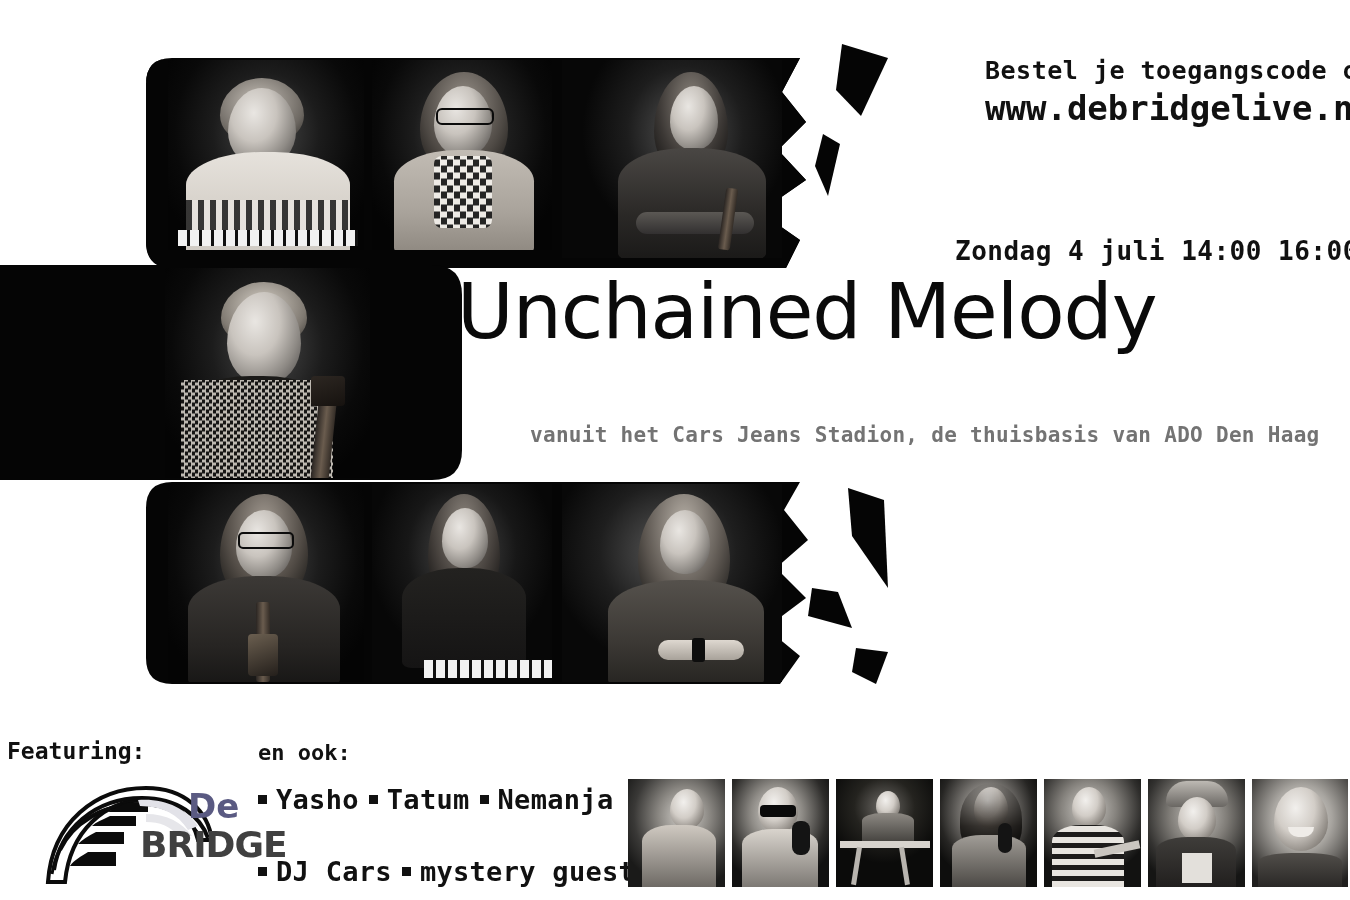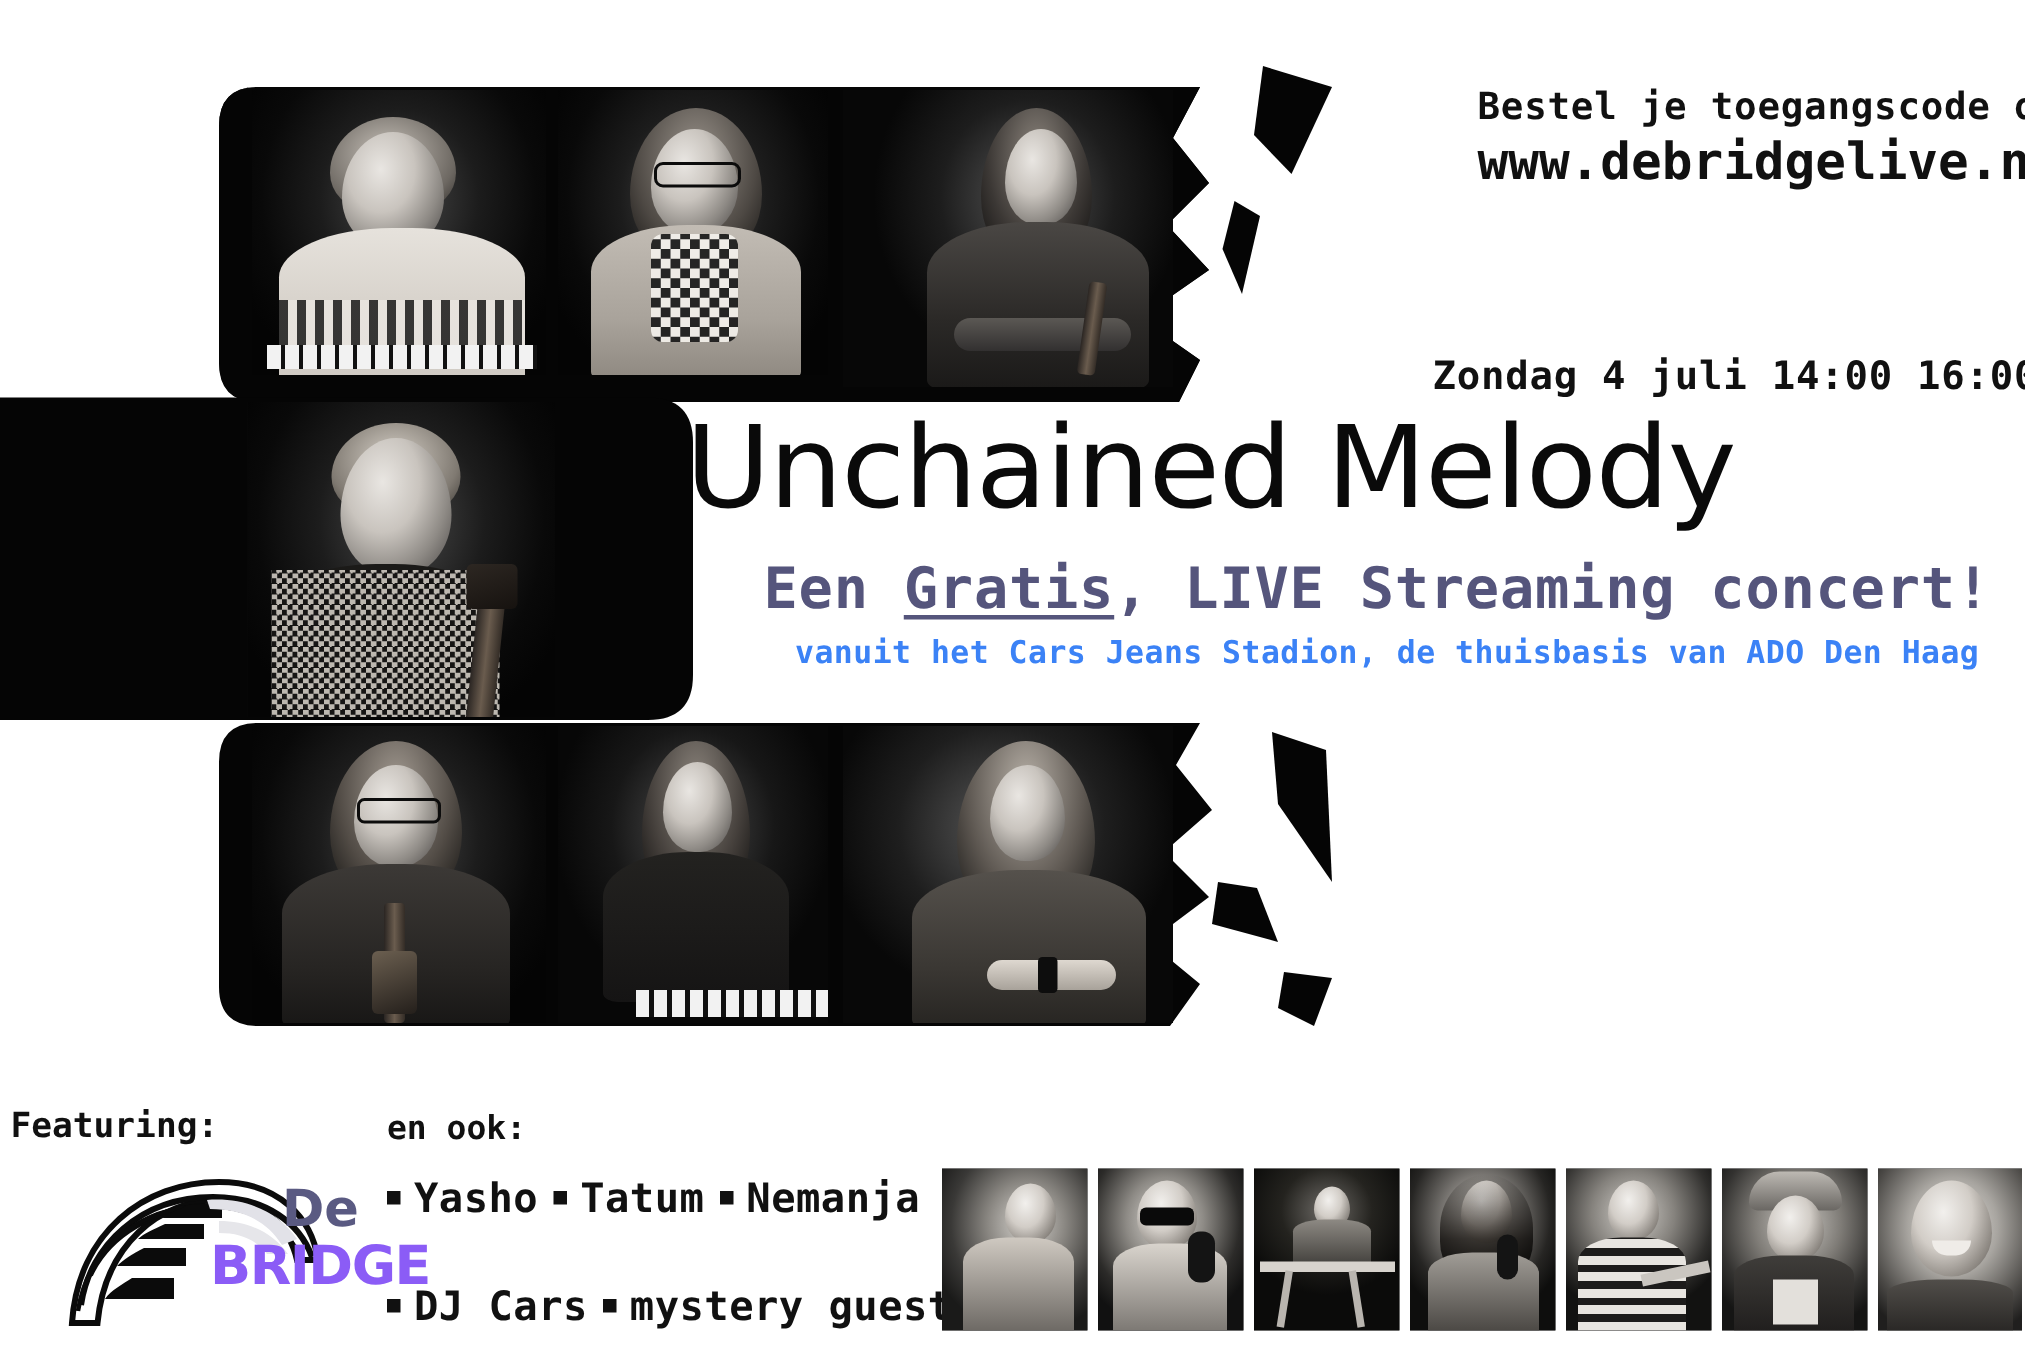--- a/index.html
+++ b/index.html
@@ -36,37 +36,37 @@
   #url-line{left:985px;top:88px;font-size:34px;letter-spacing:0px;color:#111;font-weight:600;}
   #date-line{left:955px;top:236px;font-size:26px;color:#111;font-weight:600;letter-spacing:.5px;}
 
   #title-line{left:457px;top:274px;font-size:76px;line-height:76px;color:#0a0a0a;
       font-weight:400;letter-spacing:-1px;
       font-family:"DejaVu Sans","Liberation Sans",sans-serif;
       transform:scaleX(1.02);transform-origin:left top;}
 
   #sub1{left:509px;top:370px;font-size:38px;color:#55557c;font-weight:700;letter-spacing:.5px;}
   #sub1 .u{text-decoration:underline;text-underline-offset:5px;}
-  #sub2{left:530px;top:423px;font-size:21px;color:#3b82f6;font-weight:600;letter-spacing:.3px;}
+  #sub2{left:530px;top:423px;font-size:21px;color:#737373;font-weight:600;letter-spacing:.3px;}
 
   
   #featuring-label{left:7px;top:738px;font-size:23px;color:#111;font-weight:600;}
   #enook-label{left:258px;top:740px;font-size:22px;color:#111;font-weight:600;}
   .artist-row{position:absolute;left:258px;font-size:27px;color:#111;font-weight:600;letter-spacing:.3px;white-space:nowrap;}
   #ar0{top:784px;} #ar1{top:820px;} #ar2{top:856px;}
   .bullet{display:inline-block;width:9px;height:9px;background:#111;vertical-align:middle;
       margin:0 9px 4px 0;}
   .bullet.mid{margin-left:10px;}
 
   
   #logo{position:absolute;left:38px;top:778px;width:222px;height:110px;}
   #logo-text-de{position:absolute;left:188px;top:786px;font-size:34px;font-weight:900;
       color:#5a5a82;letter-spacing:0px;font-family:"DejaVu Sans","Liberation Sans",sans-serif;}
   #logo-text-bridge{position:absolute;left:140px;top:824px;font-size:36px;font-weight:900;
-      color:#8b5cf6;letter-spacing:-1px;font-family:"DejaVu Sans","Liberation Sans",sans-serif;}
+      color:#404040;letter-spacing:-1px;font-family:"DejaVu Sans","Liberation Sans",sans-serif;}
 
   
   .thumb{position:absolute;top:779px;width:97px;height:108px;overflow:hidden;background:#1a1a1a;}
   .tbg{position:absolute;inset:0;background:
       radial-gradient(ellipse 70% 70% at 50% 40%, #cfcfcf 0%, #878787 35%, #3c3c3c 72%, #181818 100%);}
   .thead{position:absolute;border-radius:50%/55% 55% 45% 45%;
       background:radial-gradient(ellipse at 40% 33%, #f2f0ed 0%, #d2cdc7 42%, #8d8882 75%, #4b4846 100%);}
   .tbody{position:absolute;border-radius:40% 40% 0 0/26% 26% 0 0;}
 </style>
 </head>
@@ -200,21 +200,20 @@
       <div style="position:absolute;left:130px;top:154px;width:13px;height:24px;background:#0d0d0d;border-radius:3px;"></div>
     </div>
   </div>
 
   <div class="txt" id="bestel-line">Bestel  je toegangscode op:</div>
   <div class="txt" id="url-line">www.debridgelive.nl</div>
   <div class="txt" id="date-line">Zondag 4 juli  14:00 16:00</div>
 
   <div class="txt" id="title-line">Unchained Melody</div>
 
-  <div class="txt" id="sub1"><span>Een </span><span class="u">Gratis</span><span>, LIVE Streaming concert!</span></div>
 
   <div class="txt" id="sub2">vanuit het Cars Jeans Stadion, de thuisbasis van ADO Den Haag</div>
 
   <div class="txt" id="featuring-label">Featuring:</div>
   <div class="txt" id="enook-label">en ook:</div>
 
   <svg id="logo" viewBox="0 0 222 110" xmlns="http://www.w3.org/2000/svg" aria-hidden="true">
     <g>
       <path d="M10,104 C14,44 58,10 108,10 C148,10 170,34 174,62 L160,62 C155,40 138,22 108,22 C68,22 32,52 27,104 Z" fill="#ffffff" stroke="#0b0b0b" stroke-width="4"></path>
       <path d="M16,92 C22,52 56,20 104,20 C140,20 162,38 170,60" fill="none" stroke="#0b0b0b" stroke-width="4"></path>

